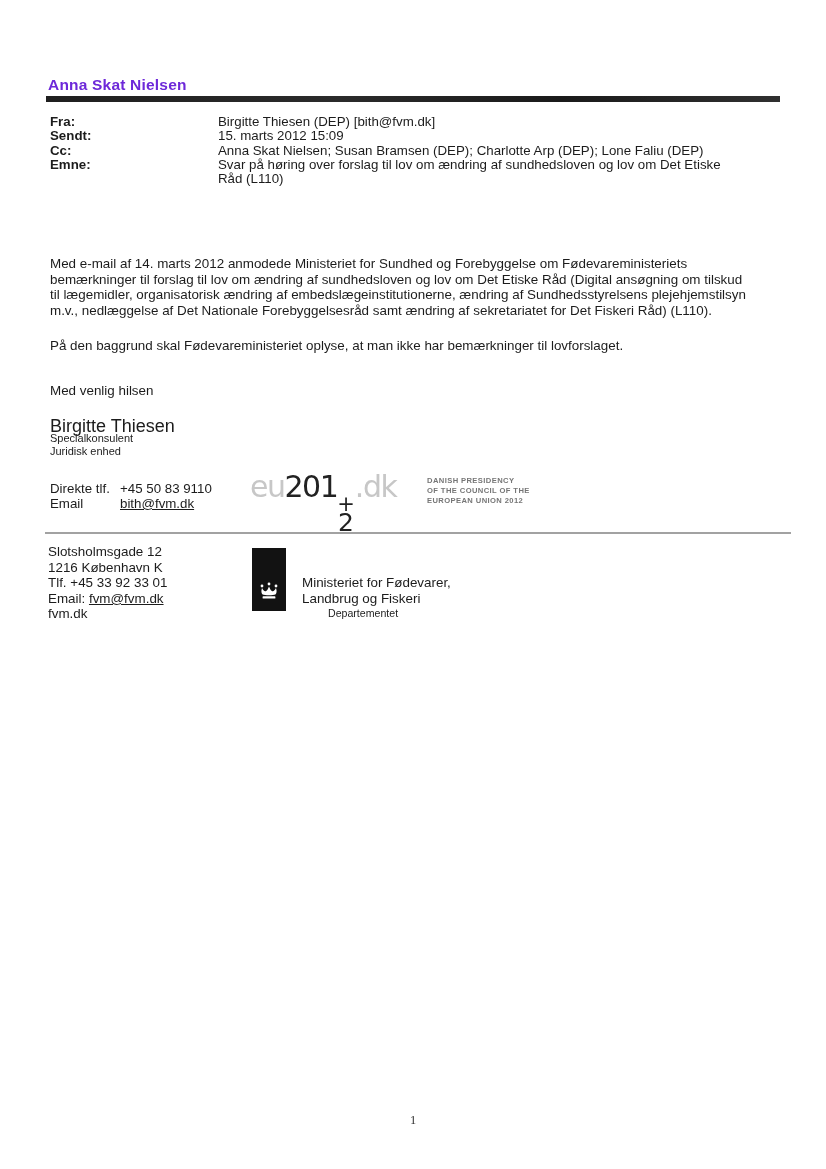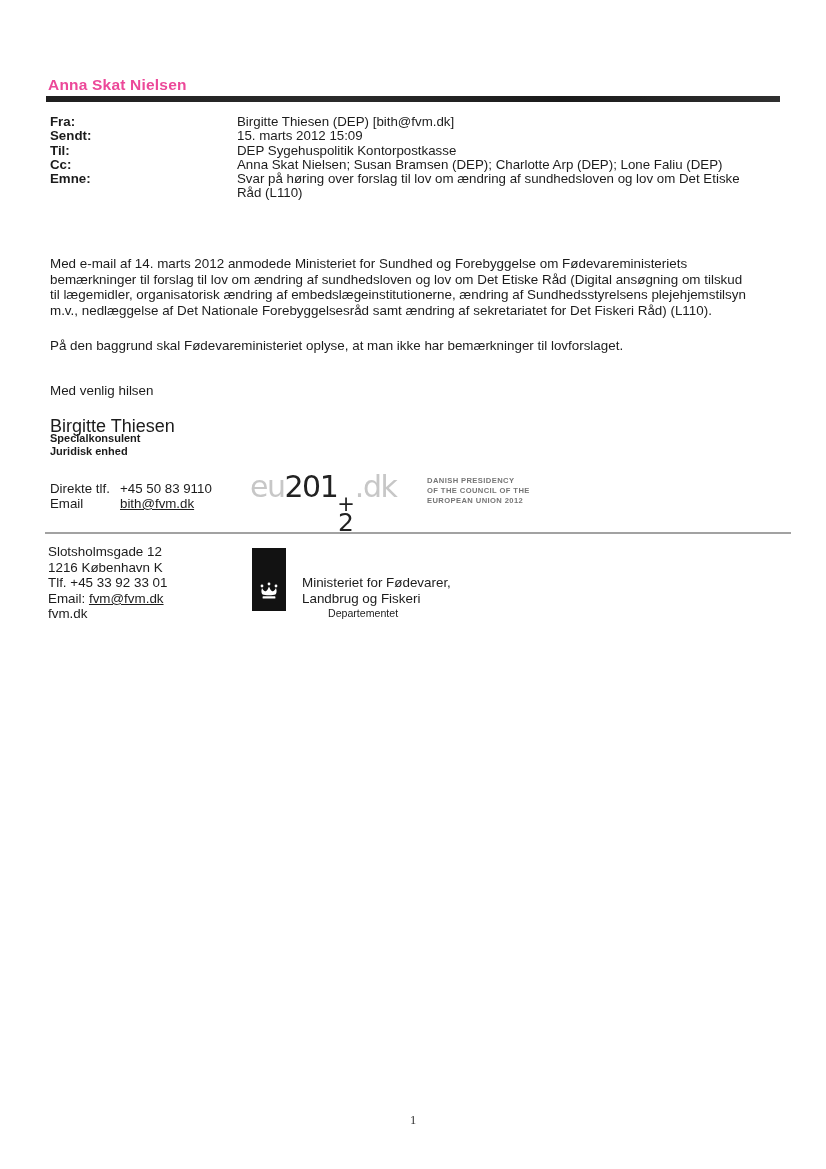--- a/index.html
+++ b/index.html
@@ -10,42 +10,42 @@
     height: 1169px;
     background: #ffffff;
     font-family: "Liberation Sans", sans-serif;
     color: #1c1c1c;
     overflow: hidden;
   }
 
   
   .doc-title {
     position: absolute; left: 48px; top: 76px;
-    font-size: 15.5px; font-weight: 700; letter-spacing: .2px; color:#ec4899;
+    font-size: 15.5px; font-weight: 700; letter-spacing: .2px; color:#6d28d9;
   }
   .rule-thick {
     position: absolute; left: 46px; top: 96px; width: 734px; height: 6px;
     background: linear-gradient(90deg,#1f1f1f 0%,#2b2b2b 40%,#1a1a1a 70%,#303030 100%);
   }
 
   
   .fields { position: absolute; left: 50px; top: 115px; font-size: 13.3px; line-height: 14.3px; }
-  .field-row { display: flex; gap: 19px; }
+  .field-row { display: flex; }
   .field-label { width: 168px; font-weight: 700; flex: 0 0 168px; }
   .field-value { width: 535px; }
 
   
   .body-par { position: absolute; left: 50px; font-size: 13.4px; line-height: 15.6px; width: 745px; }
   .par1 { top: 256px; }
   .par2 { top: 338px; }
   .closing { top: 383px; }
 
   
   .sig-name { position: absolute; left: 50px; top: 416px; font-size: 18px; }
-  .sig-small { position: absolute; left: 50px; top: 432px; font-size: 11px; line-height: 12.6px; font-weight: 700; }
+  .sig-small { position: absolute; left: 50px; top: 432px; font-size: 11px; line-height: 12.6px; font-weight: 400; }
   .contact { position: absolute; left: 50px; top: 482px; font-size: 13.3px; line-height: 14.8px; }
   .contact-row { display: flex; }
   .contact-label { flex: 0 0 70px; }
   .u-link { text-decoration: underline; color:#1c1c1c; }
 
   
   .eu-logo {
     position: absolute; left: 250px; top: 469px; height: 52px;
     font-family: "DejaVu Sans", sans-serif;
     font-weight: 400; font-size: 30px; letter-spacing: -1.5px; white-space: nowrap;
@@ -92,24 +92,20 @@
   <div class="rule-thick"></div>
 
   <div class="fields">
     <div class="field-row">
       <span class="field-label">Fra:</span>
       <span class="field-value">Birgitte Thiesen (DEP) [bith@fvm.dk]</span>
     </div>
     <div class="field-row">
       <span class="field-label">Sendt:</span>
       <span class="field-value">15. marts 2012 15:09</span>
-    </div>
-    <div class="field-row">
-      <span class="field-label">Til:</span>
-      <span class="field-value">DEP Sygehuspolitik Kontorpostkasse</span>
     </div>
     <div class="field-row">
       <span class="field-label">Cc:</span>
       <span class="field-value">Anna Skat Nielsen; Susan Bramsen (DEP); Charlotte Arp (DEP); Lone Faliu (DEP)</span>
     </div>
     <div class="field-row">
       <span class="field-label">Emne:</span>
       <span class="field-value">
         <span>Svar på høring over forslag til lov om ændring af sundhedsloven og lov om Det Etiske</span><br>
         <span>Råd (L110)</span>

